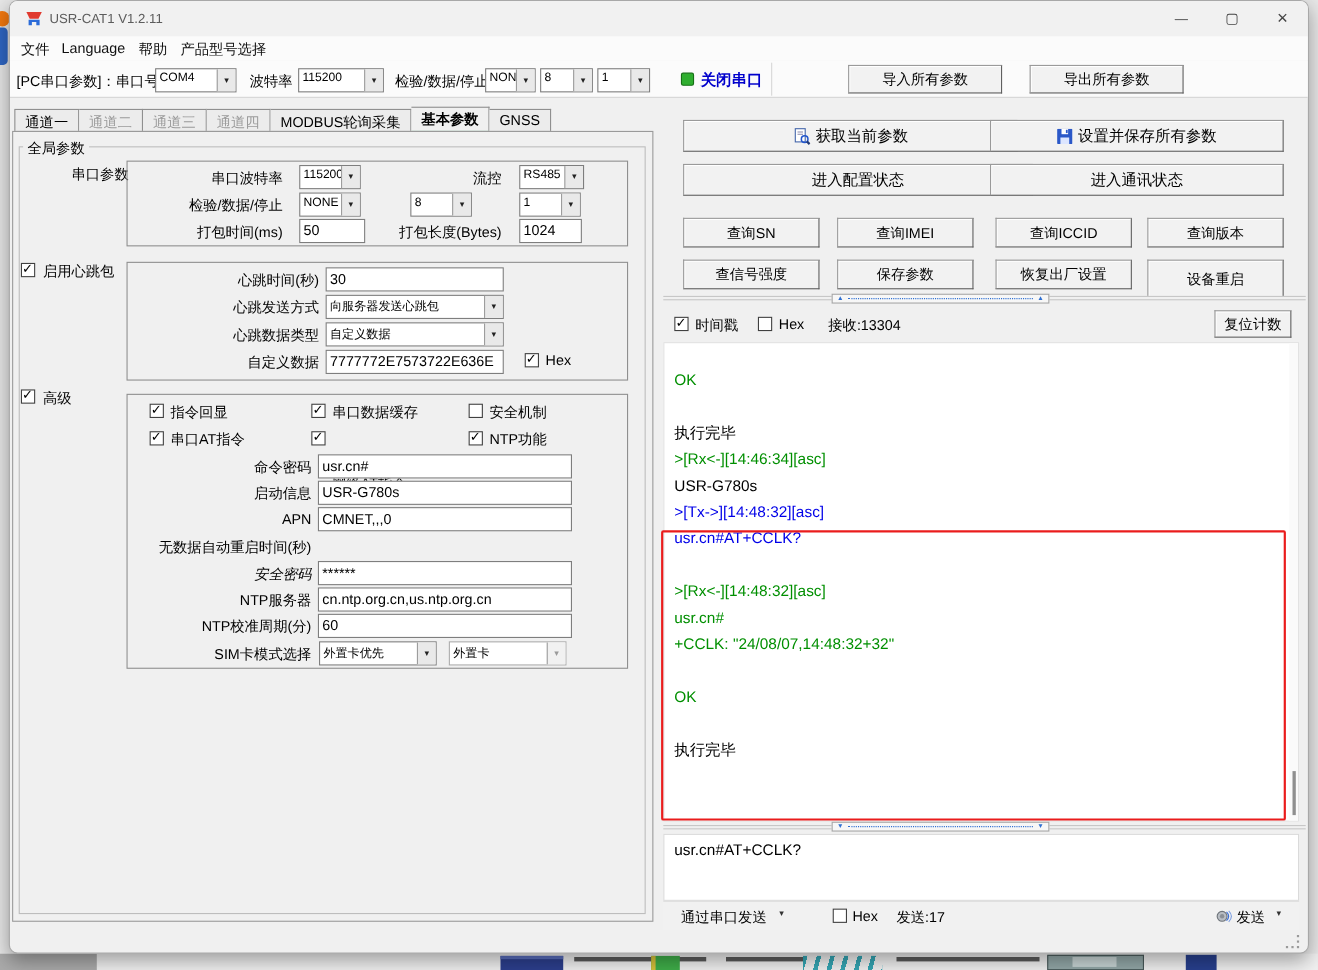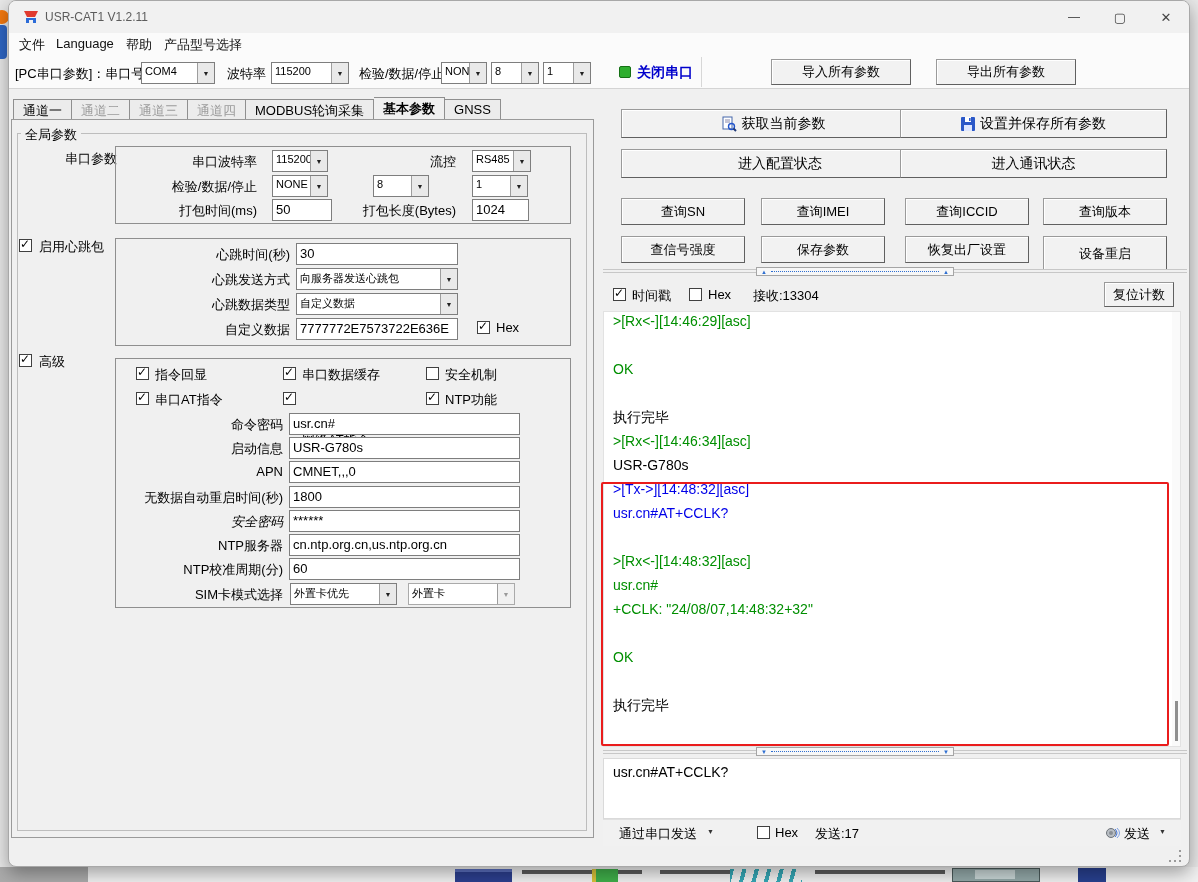--- a/index.html
+++ b/index.html
@@ -228,21 +228,20 @@
   <span class="cb checked" style="left:417px;top:391px;"></span>
   <span class="lbl" style="left:436px;top:390px;">NTP功能</span>
 
   <span class="lbl rlbl" style="left:62px;top:415px;width:212px;">命令密码</span>
   <span class="inp" style="left:280px;top:412px;width:231px;">usr.cn#</span>
   <span class="lbl rlbl" style="left:62px;top:439px;width:212px;">启动信息</span>
   <span class="inp" style="left:280px;top:436px;width:231px;">USR-G780s</span>
   <span class="lbl rlbl" style="left:62px;top:463px;width:212px;">APN</span>
   <span class="inp" style="left:280px;top:460px;width:231px;">CMNET,,,0</span>
   <span class="lbl rlbl" style="left:62px;top:488px;width:212px;">无数据自动重启时间(秒)</span>
-  <span class="inp" style="left:280px;top:485px;width:231px;">1800</span>
   <span class="lbl rlbl" style="left:62px;top:512px;width:212px;font-style:italic;">安全密码</span>
   <span class="inp" style="left:280px;top:509px;width:231px;">******</span>
   <span class="lbl rlbl" style="left:62px;top:536px;width:212px;">NTP服务器</span>
   <span class="inp" style="left:280px;top:533px;width:231px;">cn.ntp.org.cn,us.ntp.org.cn</span>
   <span class="lbl rlbl" style="left:62px;top:560px;width:212px;">NTP校准周期(分)</span>
   <span class="inp" style="left:280px;top:557px;width:231px;">60</span>
 
   <span class="lbl rlbl" style="left:62px;top:585px;width:212px;">SIM卡模式选择</span>
   <span class="combo" style="left:281px;top:582px;width:107px;">
     <span class="cval">外置卡优先</span>
@@ -296,21 +295,20 @@
   <span class="cb" style="left:680px;top:287px;"></span>
   <span class="lbl" style="left:699px;top:286px;">Hex</span>
   <span class="lbl" style="left:744px;top:286px;">接收:13304</span>
   <span class="btn" style="left:1095px;top:281px;width:70px;height:25px;">复位计数</span>
 
   <div class="logbox"></div>
   <div class="scrolltrack"></div>
   <div class="scrollthumb"></div>
   <div class="logbody">
 
-      <div class="logline"><span class="rx">&gt;[Rx&lt;-][14:46:29][asc]</span></div>
 
       <div class="logline"><span class="plain"></span></div>
 
       <div class="logline"><span class="rx">OK</span></div>
 
       <div class="logline"><span class="plain"></span></div>
 
       <div class="logline"><span class="plain">执行完毕</span></div>
 
       <div class="logline"><span class="rx">&gt;[Rx&lt;-][14:46:34][asc]</span></div>

